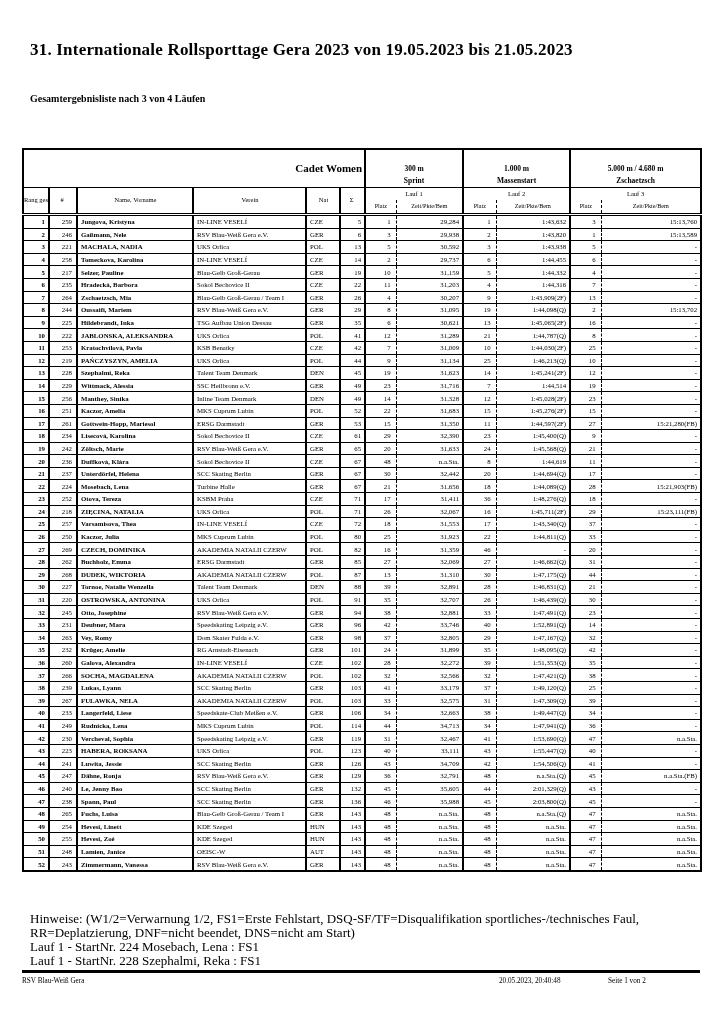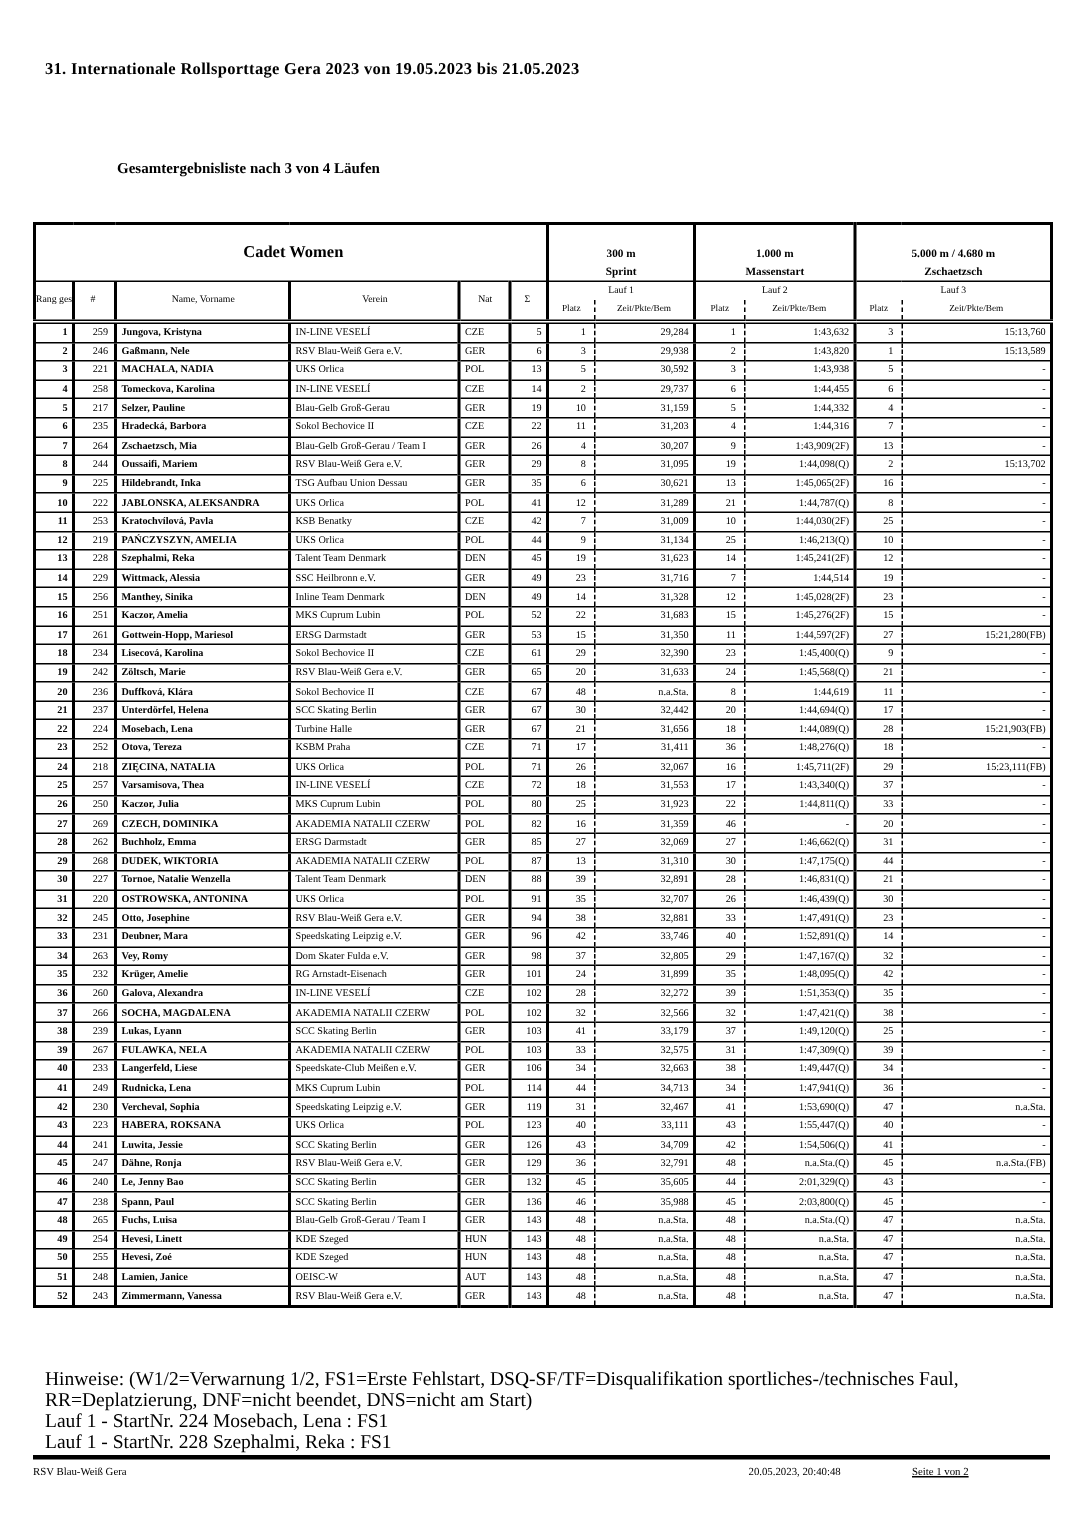--- a/index.html
+++ b/index.html
@@ -1,38 +1,38 @@
 <!DOCTYPE html>
 <html><head>
 <meta charset="utf-8">
 <style>
   html,body { margin:0; padding:0; background:#fff; }
   .page {
     position:relative; width:720px; height:1025px; background:#ffffff;
     font-family:"Liberation Serif", serif; color:#000; overflow:hidden;
   }
-  .title { position:absolute; left:30px; top:40px; font-size:11px; font-weight:bold; letter-spacing:0.2px; }
-  .subtitle { position:absolute; left:30px; top:107px; font-size:10px; font-weight:bold;margin-left:48px; }
+  .title { position:absolute; left:30px; top:40px; font-size:17px; font-weight:bold; letter-spacing:0.2px; }
+  .subtitle { position:absolute; left:30px; top:93px; font-size:10px; font-weight:bold; }
 
   table.results {
     position:absolute; left:22px; top:148px; width:678px;
     border-collapse:collapse; table-layout:fixed;
     border:2px solid #000;
   }
   .results th, .results td {
     padding:0 2px; overflow:hidden; white-space:nowrap;
     font-weight:normal; line-height:1.05;
   }
   
   .bl { border-left:2px solid #000; }
   .bld { border-left:1px dashed #000; }
 
   
   tr.hrowA th { border-bottom:1.5px solid #000; height:37px; vertical-align:middle; }
-  th.cat { font-size:11px; font-weight:bold; text-align:center; padding-left:5px; }
+  th.cat { font-size:11px; font-weight:bold; text-align:right; padding-left:5px; }
   th.grp { font-size:7.5px; font-weight:bold; text-align:center; }
   th.grp .d1 { margin-bottom:4px;margin-top:12px; }
   tr.hrowB th { height:12px; font-size:6.5px; text-align:center; }
   tr.hrowC th { height:13px; font-size:6.2px; text-align:center; border-bottom:3px double #000; }
   th.colhdr { font-size:6.5px; text-align:left; vertical-align:middle; border-bottom:3px double #000; padding-left:3px; }
   th.colhdr.ctr { text-align:center; padding-left:0; }
 
   
   .results tbody td { border-top:1px solid #000; height:11.6px; font-size:6.8px; }
   td.c-rang  { text-align:right; padding-right:3px; font-weight:bold; }
@@ -42,21 +42,21 @@
   td.c-nat   { text-align:left; padding-left:3px; }
   td.c-sigma { text-align:right; padding-right:3px; }
   td.c-platz { text-align:right; padding-right:5px; }
   td.c-zeit  { text-align:right; padding-right:3px; }
 
   .notes { position:absolute; left:30px; top:912px; font-size:13px; line-height:14px; }
   .footer-rule { position:absolute; left:22px; top:970px; width:678px; height:3px; background:#000; }
   .footer { position:absolute; left:0; top:977px; width:720px; font-size:7.2px; }
   .footer .club { position:absolute; left:22px; top:0;text-align:center; }
   .footer .dt   { position:absolute; left:488px; top:0;margin-left:11px; }
-  .footer .pg   { position:absolute; left:608px; top:0;text-decoration:underline; }
+  .footer .pg   { position:absolute; left:608px; top:0; }
 </style>
 </head>
 <body>
 
 <div class="page">
 
   <div class="title">31. Internationale Rollsporttage Gera 2023 von 19.05.2023 bis 21.05.2023</div>
   <div class="subtitle">Gesamtergebnisliste nach 3 von 4 Läufen</div>
 
   <table class="results">

